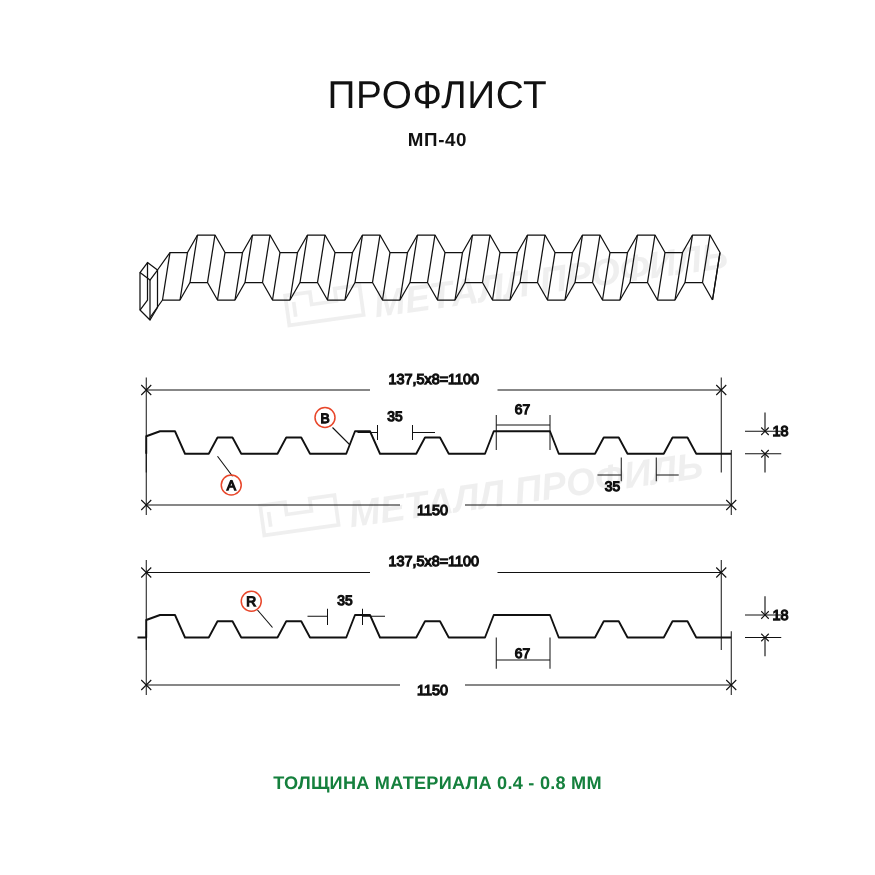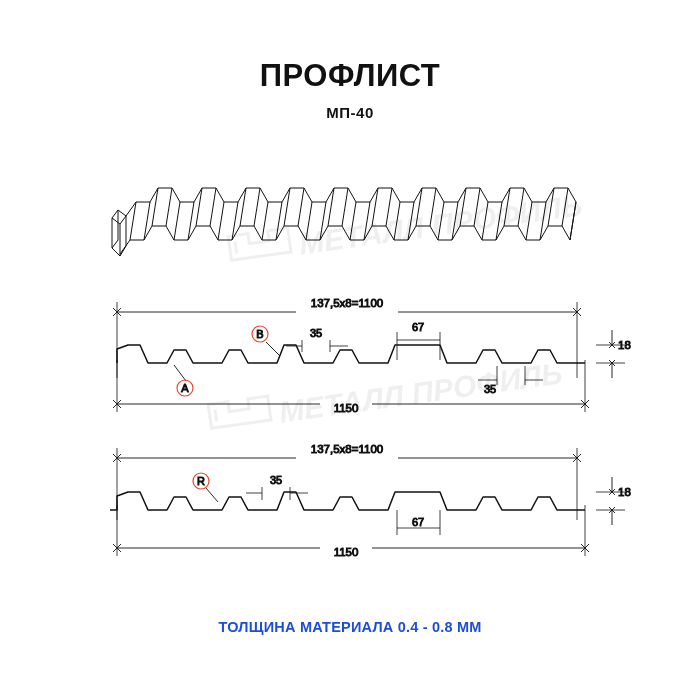--- a/index.html
+++ b/index.html
@@ -19,39 +19,39 @@
     position: absolute;
     left: 0; top: 0;
     width: 700px;
     height: 700px;
   }
   .title {
     position: absolute;
     left: 0;
     width: 700px;
     text-align: center;
-    font-weight: bold;
+    font-weight: normal;
     letter-spacing: 0.5px;
   }
   #main-title {
     top: 58px;
     font-size: 31px;
     color: #111;
   }
   #sub-title {
     top: 104px;
     font-size: 15px;
     font-weight: bold;
     color: #111;
   }
   #footer-note {
     top: 619px;
     font-size: 14.5px;
     font-weight: bold;
-    color: #1d4ed8;
+    color: #15803d;
     letter-spacing: 0.2px;
   }
   .wm {
     position: absolute;
     opacity: 0.40;
     pointer-events: none;
     user-select: none;
   }
   .wm-text {
     font-family: "Liberation Sans", sans-serif;

